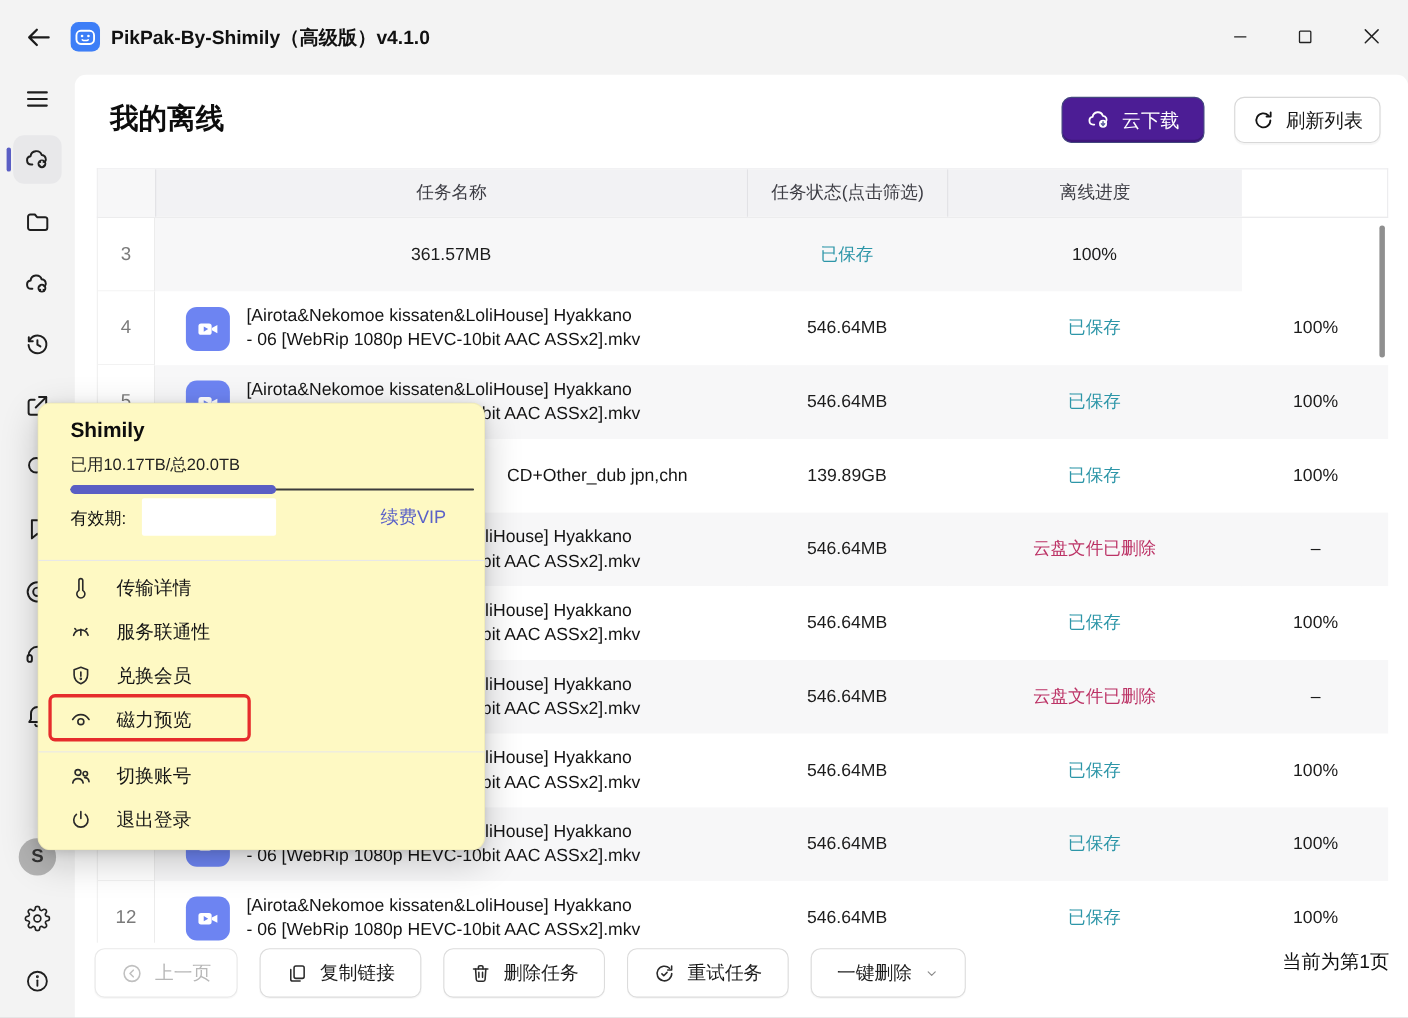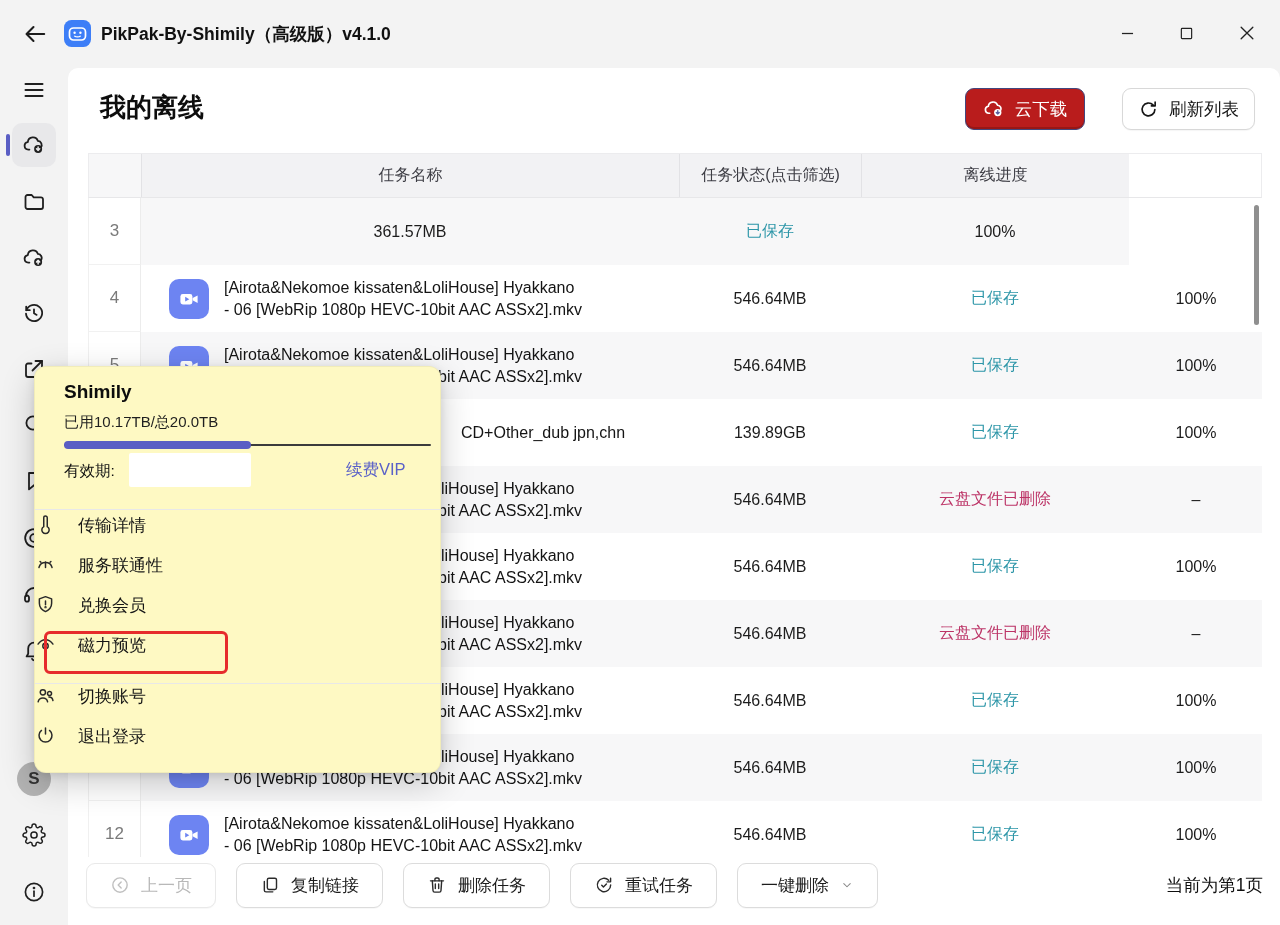--- a/index.html
+++ b/index.html
@@ -26,21 +26,21 @@
           color:#333;font-size:17px;font-weight:700;display:flex;align-items:center;justify-content:center;cursor:pointer}
   .cutout{stroke:#f3f3f3}
   .rail-active .cutout{stroke:#e8e8ea}
   .btn-primary .cutout{stroke:#5a5e9e}
 
   
   .content{position:absolute;left:68px;top:68px;right:0;bottom:0;background:#fff;border-radius:10px 10px 0 0}
   .page-title{position:absolute;left:32px;top:22px;font-size:26px;font-weight:700;color:#0d0d0d}
   .btn{display:flex;align-items:center;justify-content:center;gap:10px;border-radius:9px;font-size:17.5px;cursor:pointer;
        border:1px solid #d8d8d8;background:#fff;color:#151515}
-  .btn-primary{position:absolute;left:897px;top:20px;width:120px;height:42px;background:#b91c1c;border:1px solid #43477e;
+  .btn-primary{position:absolute;left:897px;top:20px;width:130px;height:42px;background:#4c1d95;border:1px solid #43477e;
        box-shadow:inset 0 -2px 0 rgba(0,0,0,.18);color:#fff}
   .btn-refresh{position:absolute;left:1054px;top:20px;width:133px;height:42px;box-shadow:0 1px 1px rgba(0,0,0,.04)}
 
   
   .table{position:absolute;left:20px;top:85px;width:1174px}
   .thead{display:grid;grid-template-columns:52px 538px 182px 268px 134px;height:45px;border:1px solid #ececee;border-bottom:1px solid #e7e7e9}
   .hcell{background:#f2f2f4;display:flex;align-items:center;justify-content:center;font-size:16px;color:#3d3d44}
   .hcell:first-child{background:#f7f7f8}
   .hcell + .hcell{border-left:1px solid #e2e2e5}
   .tbody{height:659px;overflow:hidden;border-left:1px solid #f0f0f0}
@@ -50,42 +50,42 @@
   .cell-index{color:#7a7a7a;font-size:17px;border-right:1px solid #ececec;border-bottom:1px solid #f1f1f1;background:#fff !important}
   .cell-name{justify-content:flex-start;padding-left:28px}
   .file-icon{width:40px;height:40px;border-radius:10px;background:#6d84f2;flex:0 0 auto;margin-right:15px;
              display:flex;align-items:center;justify-content:center}
   .name-lines{font-size:16px;line-height:22px;color:#141414}
   .status-saved{color:#2d96a8}
   .status-deleted{color:#bc3366}
   .scroll-thumb{position:absolute;left:1186px;top:137px;width:5px;height:120px;border-radius:3px;background:#8f8f8f;cursor:grab}
 
   
-  .footer{position:absolute;left:18px;right:17px;top:794px;height:46px;display:flex;gap:20px;align-items:center}
+  .footer{position:absolute;left:18px;right:17px;top:794px;height:46px;display:flex;gap:20px;}
   .fbtn{height:45px;padding:0 23px;display:flex;align-items:center;gap:11px;border:1px solid #dcdcdc;border-radius:9px;
         background:#fff;font-size:17px;color:#1c1c1c;cursor:pointer;box-shadow:0 1px 1px rgba(0,0,0,.03)}
   .fbtn .ico{width:20px;height:20px;color:#2b2b2b}
   .fbtn.disabled{color:#b8b8b8;border-color:#e9e9e9;cursor:default}
   .fbtn.disabled .ico{color:#c0c0c0}
   .fbtn .chev{width:14px;height:14px;color:#8a8a8a}
   .page-status{margin-left:auto;font-size:17.5px;color:#0f0f0f}
 
   
   .popup{position:absolute;left:34px;top:366px;width:407px;height:407px;background:#fef9c3;border-radius:12px;z-index:40;
          box-shadow:0 10px 34px rgba(0,0,0,.20),0 2px 8px rgba(0,0,0,.10);border:1px solid rgba(0,0,0,.05)}
   .pp-name{position:absolute;left:29px;top:14px;font-size:19px;font-weight:700;color:#0d0d0d}
   .pp-storage{position:absolute;left:29px;top:46px;font-size:15px;color:#1f1f1f}
   .pp-bar{position:absolute;left:29px;top:74px;width:367px;height:8px}
   .pp-track{position:absolute;left:0;right:0;top:2.5px;height:2.5px;background:#3c3c3c;border-radius:2px}
   .pp-fill{position:absolute;left:0;top:0;height:8px;border-radius:4px;background:#5a5ec4}
   .pp-validity-label{position:absolute;left:29px;top:94px;font-size:15.5px;color:#111}
   .pp-blank{position:absolute;left:94px;top:86px;width:122px;height:34px;background:#fff;border-radius:2px}
   .pp-renew{position:absolute;left:311px;top:92px;font-size:16.5px;color:#5a61c8;cursor:pointer}
   .pp-div{position:absolute;left:0;right:0;height:1px;background:#e8e8e8}
-  .pp-item{position:absolute;left:0;right:0;height:40px;display:flex;align-items:flex-start;gap:22px;
+  .pp-item{position:absolute;left:0;right:0;height:40px;display:flex;align-items:center;padding-left:28px;gap:22px;
            font-size:17px;color:#161616;cursor:pointer}
   .pp-item .ico{width:21px;height:21px;color:#2a2a2a}
   .red-box{position:absolute;left:9px;top:264px;width:184px;height:43px;border:3px solid #e62c2c;border-radius:6px;pointer-events:none}
 </style>
 </head>
 <body>
 
 <div class="app">
 
   <div class="titlebar">

